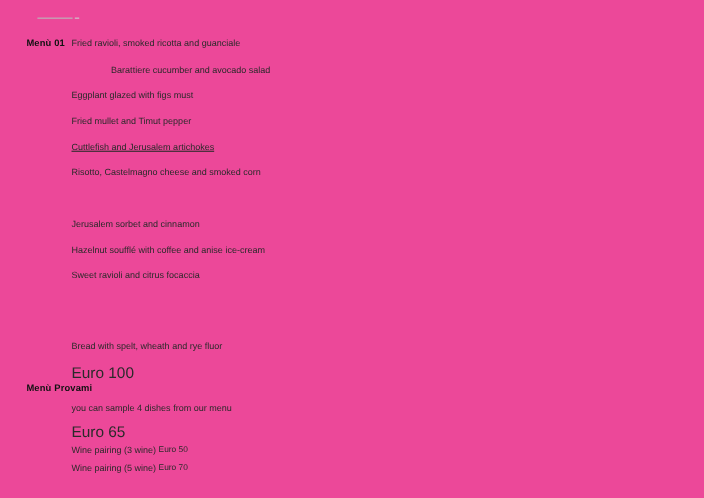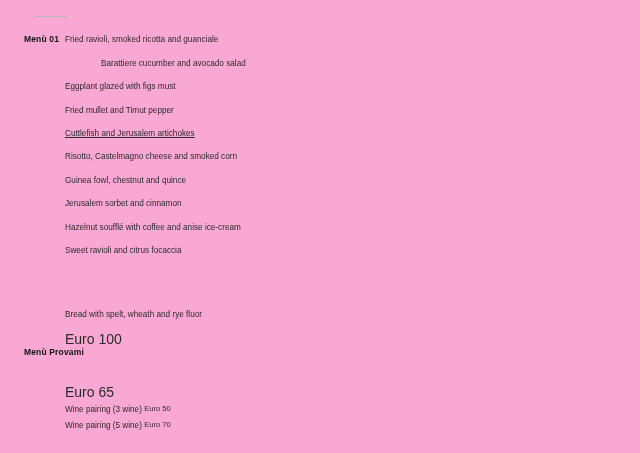--- a/index.html
+++ b/index.html
@@ -13,21 +13,21 @@
     position: relative;
     overflow: hidden;
     font-family: "Liberation Sans", sans-serif;
     color: #1f1f1f;
     -webkit-font-smoothing: antialiased;
   }
 
   .page {
     position: absolute;
     inset: 0;
-    background: #f9a8d4;
+    background: #ec4899;
   }
 
   .column {
     position: absolute;
     top: 0;
     height: 453px;
   }
   .column.left  { left: 0;   width: 320px; }
   .column.right { left: 320px; width: 320px; }
 
@@ -90,31 +90,31 @@
     <div class="rule left-rule2"></div>
 
     <div class="menu-title t1">Menù 01</div>
 
     <div class="item" style="left:65px; top:35px;">Fried ravioli, smoked ricotta and guanciale</div>
     <div class="item" style="left:65px; top:59px;padding-left:36px;">Barattiere cucumber and avocado salad</div>
     <div class="item" style="left:65px; top:82px;">Eggplant glazed with figs must</div>
     <div class="item" style="left:65px; top:106px;">Fried mullet and Timut pepper</div>
     <div class="item" style="left:65px; top:129px;text-decoration:underline;">Cuttlefish and Jerusalem artichokes</div>
     <div class="item" style="left:65px; top:152px;text-align:center;">Risotto, Castelmagno cheese and smoked corn</div>
-    <div class="item" style="left:65px; top:176px;">Guinea fowl, chestnut and quince</div>
     <div class="item" style="left:65px; top:199px;">Jerusalem sorbet and cinnamon</div>
     <div class="item" style="left:65px; top:223px;">Hazelnut soufflé with coffee and anise ice-cream</div>
     <div class="item" style="left:65px; top:246px;">Sweet ravioli and citrus focaccia</div>
 
     <div class="item" style="left:65px; top:310px;">Bread with spelt, wheath and rye fluor</div>
 
     <div class="price" style="left:65px; top:331px;">Euro 100</div>
 
     <div class="menu-title provami">Menù Provami</div>
 
+    <div class="item" style="left:65px; top:367px;">you can sample 4 dishes from our menu</div>
     <div class="price" style="left:65px; top:384px;">Euro  65</div>
 
     <div class="pairing-row" style="left:65px; top:404px;">
       <span class="label">Wine pairing (3 wine)</span>
       <span class="amount">Euro 50</span>
     </div>
     <div class="pairing-row" style="left:65px; top:420px;">
       <span class="label">Wine pairing (5 wine)</span>
       <span class="amount">Euro 70</span>
     </div>

